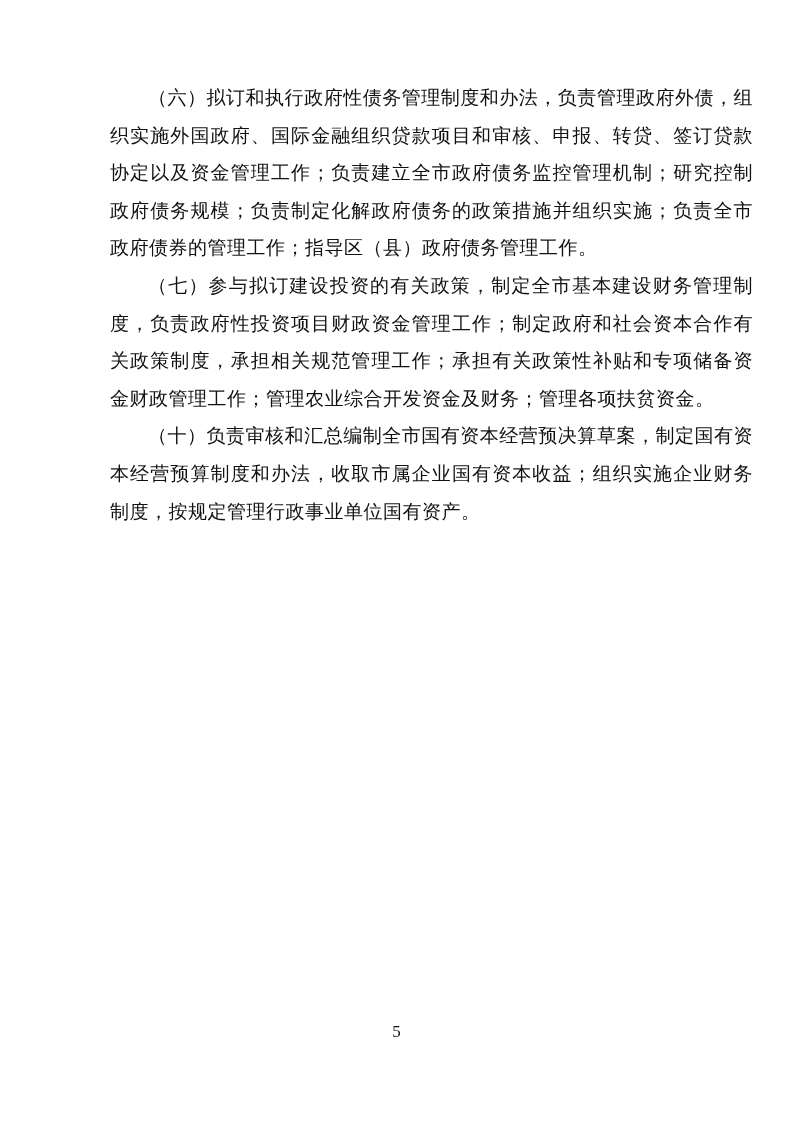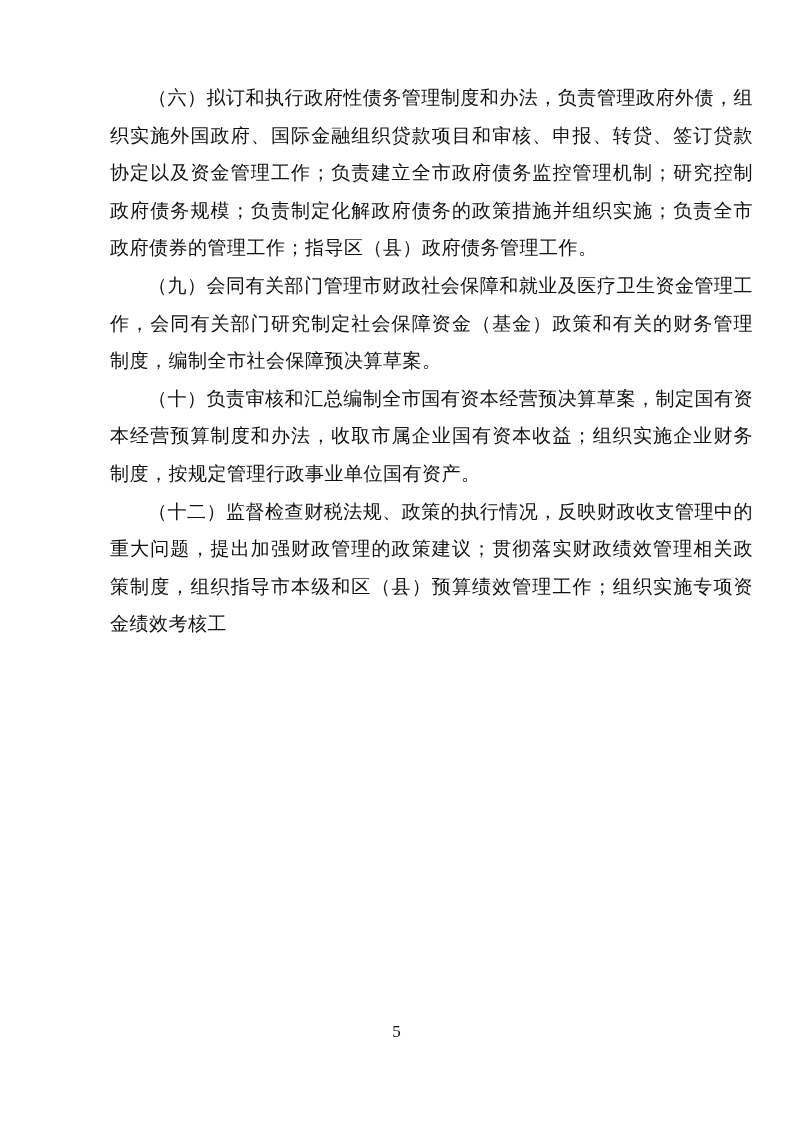--- a/index.html
+++ b/index.html
@@ -45,20 +45,19 @@
     color: #111111;
     font-family: "Liberation Serif", serif;
   }
 </style>
 </head>
 <body>
 
 <div class="page">
   <div class="content">
     <p>（六）拟订和执行政府性债务管理制度和办法，负责管理政府外债，组织实施外国政府、国际金融组织贷款项目和审核、申报、转贷、签订贷款协定以及资金管理工作；负责建立全市政府债务监控管理机制；研究控制政府债务规模；负责制定化解政府债务的政策措施并组织实施；负责全市政府债券的管理工作；指导区（县）政府债务管理工作。</p>
-    <p>（九）会同有关部门管理市财政社会保障和就业及医疗卫生资金管理工作，会同有关部门研究制定社会保障资金（基金）政策和有关的财务管理制度，编制全市社会保障预决算草案。</p>
+    <p>（七）参与拟订建设投资的有关政策，制定全市基本建设财务管理制度，负责政府性投资项目财政资金管理工作；制定政府和社会资本合作有关政策制度，承担相关规范管理工作；承担有关政策性补贴和专项储备资金财政管理工作；管理农业综合开发资金及财务；管理各项扶贫资金。</p>
     <p>（十）负责审核和汇总编制全市国有资本经营预决算草案，制定国有资本经营预算制度和办法，收取市属企业国有资本收益；组织实施企业财务制度，按规定管理行政事业单位国有资产。</p>
-    <p>（十二）监督检查财税法规、政策的执行情况，反映财政收支管理中的重大问题，提出加强财政管理的政策建议；贯彻落实财政绩效管理相关政策制度，组织指导市本级和区（县）预算绩效管理工作；组织实施专项资金绩效考核工</p>
   </div>
   <div class="footer">
     <span class="page-number">5</span>
   </div>
 </div>
 
 </body></html>

